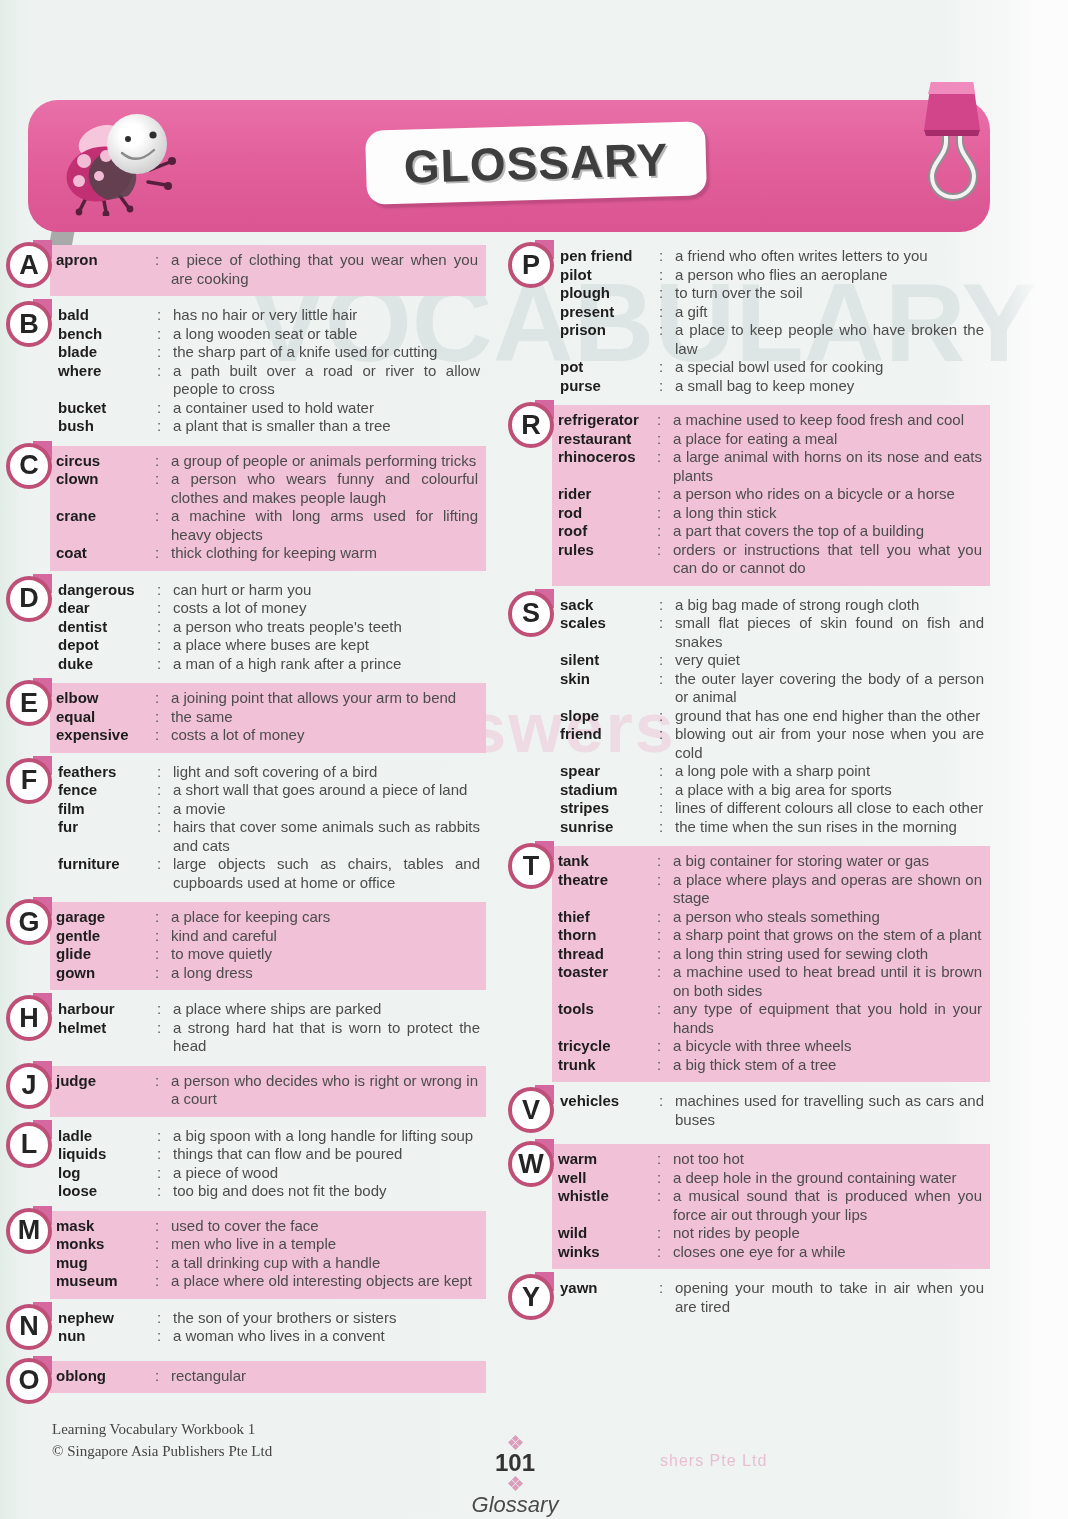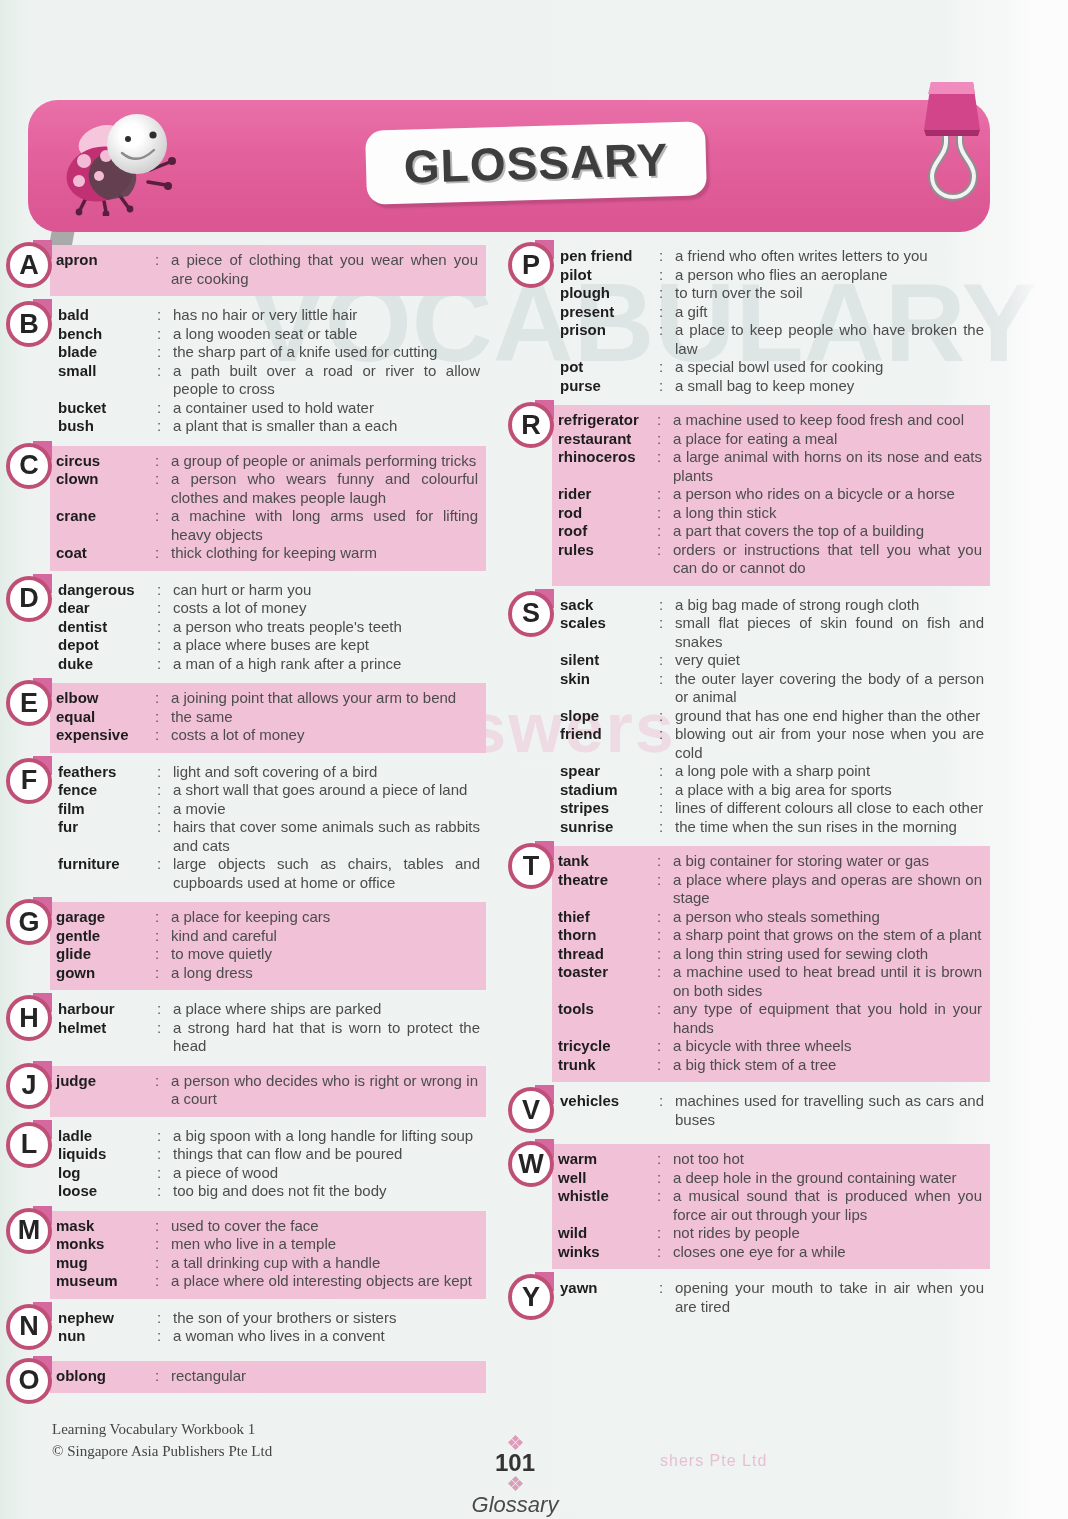--- a/index.html
+++ b/index.html
@@ -148,33 +148,33 @@
           <span class="word">bench</span>
           <span class="colon">:</span>
           <span class="def">a long wooden seat or table</span>
         </div>
         <div class="entry">
           <span class="word">blade</span>
           <span class="colon">:</span>
           <span class="def">the sharp part of a knife used for cutting</span>
         </div>
         <div class="entry">
-          <span class="word">small</span>
+          <span class="word">where</span>
           <span class="colon">:</span>
           <span class="def">a path built over a road or river to allow people to cross</span>
         </div>
         <div class="entry">
           <span class="word">bucket</span>
           <span class="colon">:</span>
           <span class="def">a container used to hold water</span>
         </div>
         <div class="entry">
           <span class="word">bush</span>
           <span class="colon">:</span>
-          <span class="def">a plant that is smaller than a each</span>
+          <span class="def">a plant that is smaller than a tree</span>
         </div>
       </div>
     </div>
     <div class="section">
       <div class="badge">
         <div class="badge-circle">
           <span class="badge-letter">C</span>
         </div>
       </div>
       <div class="entries hl">

